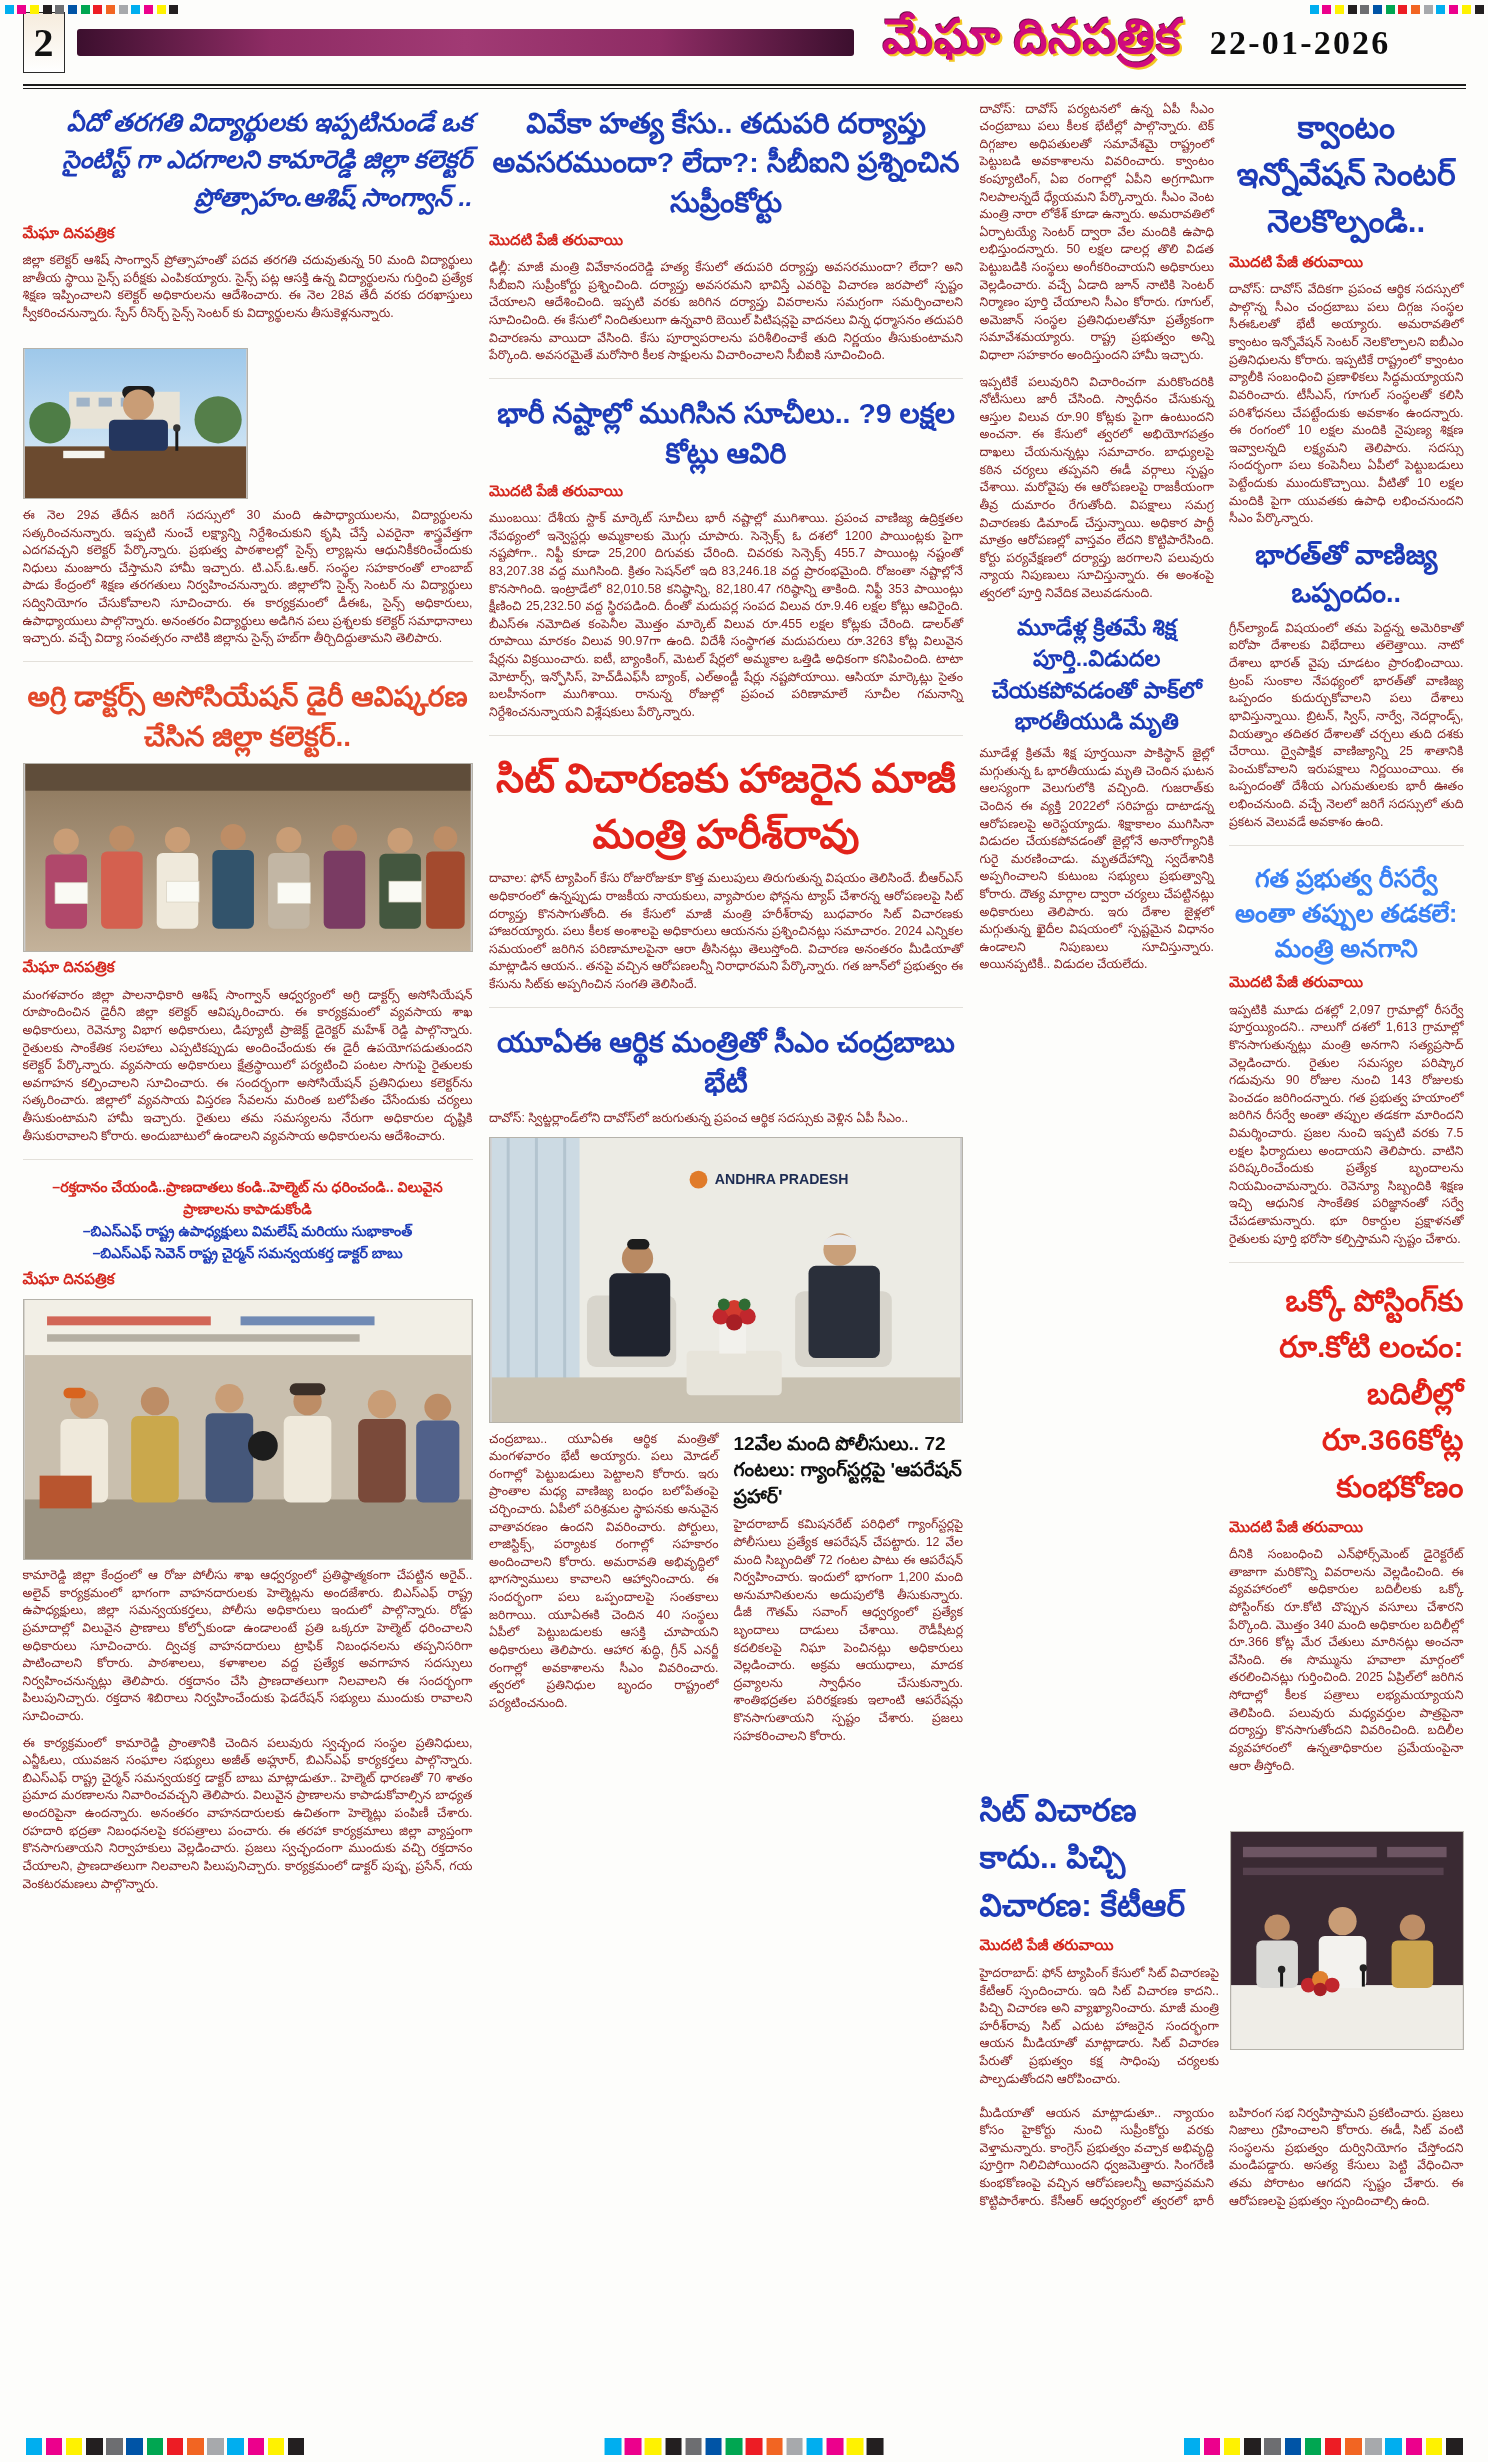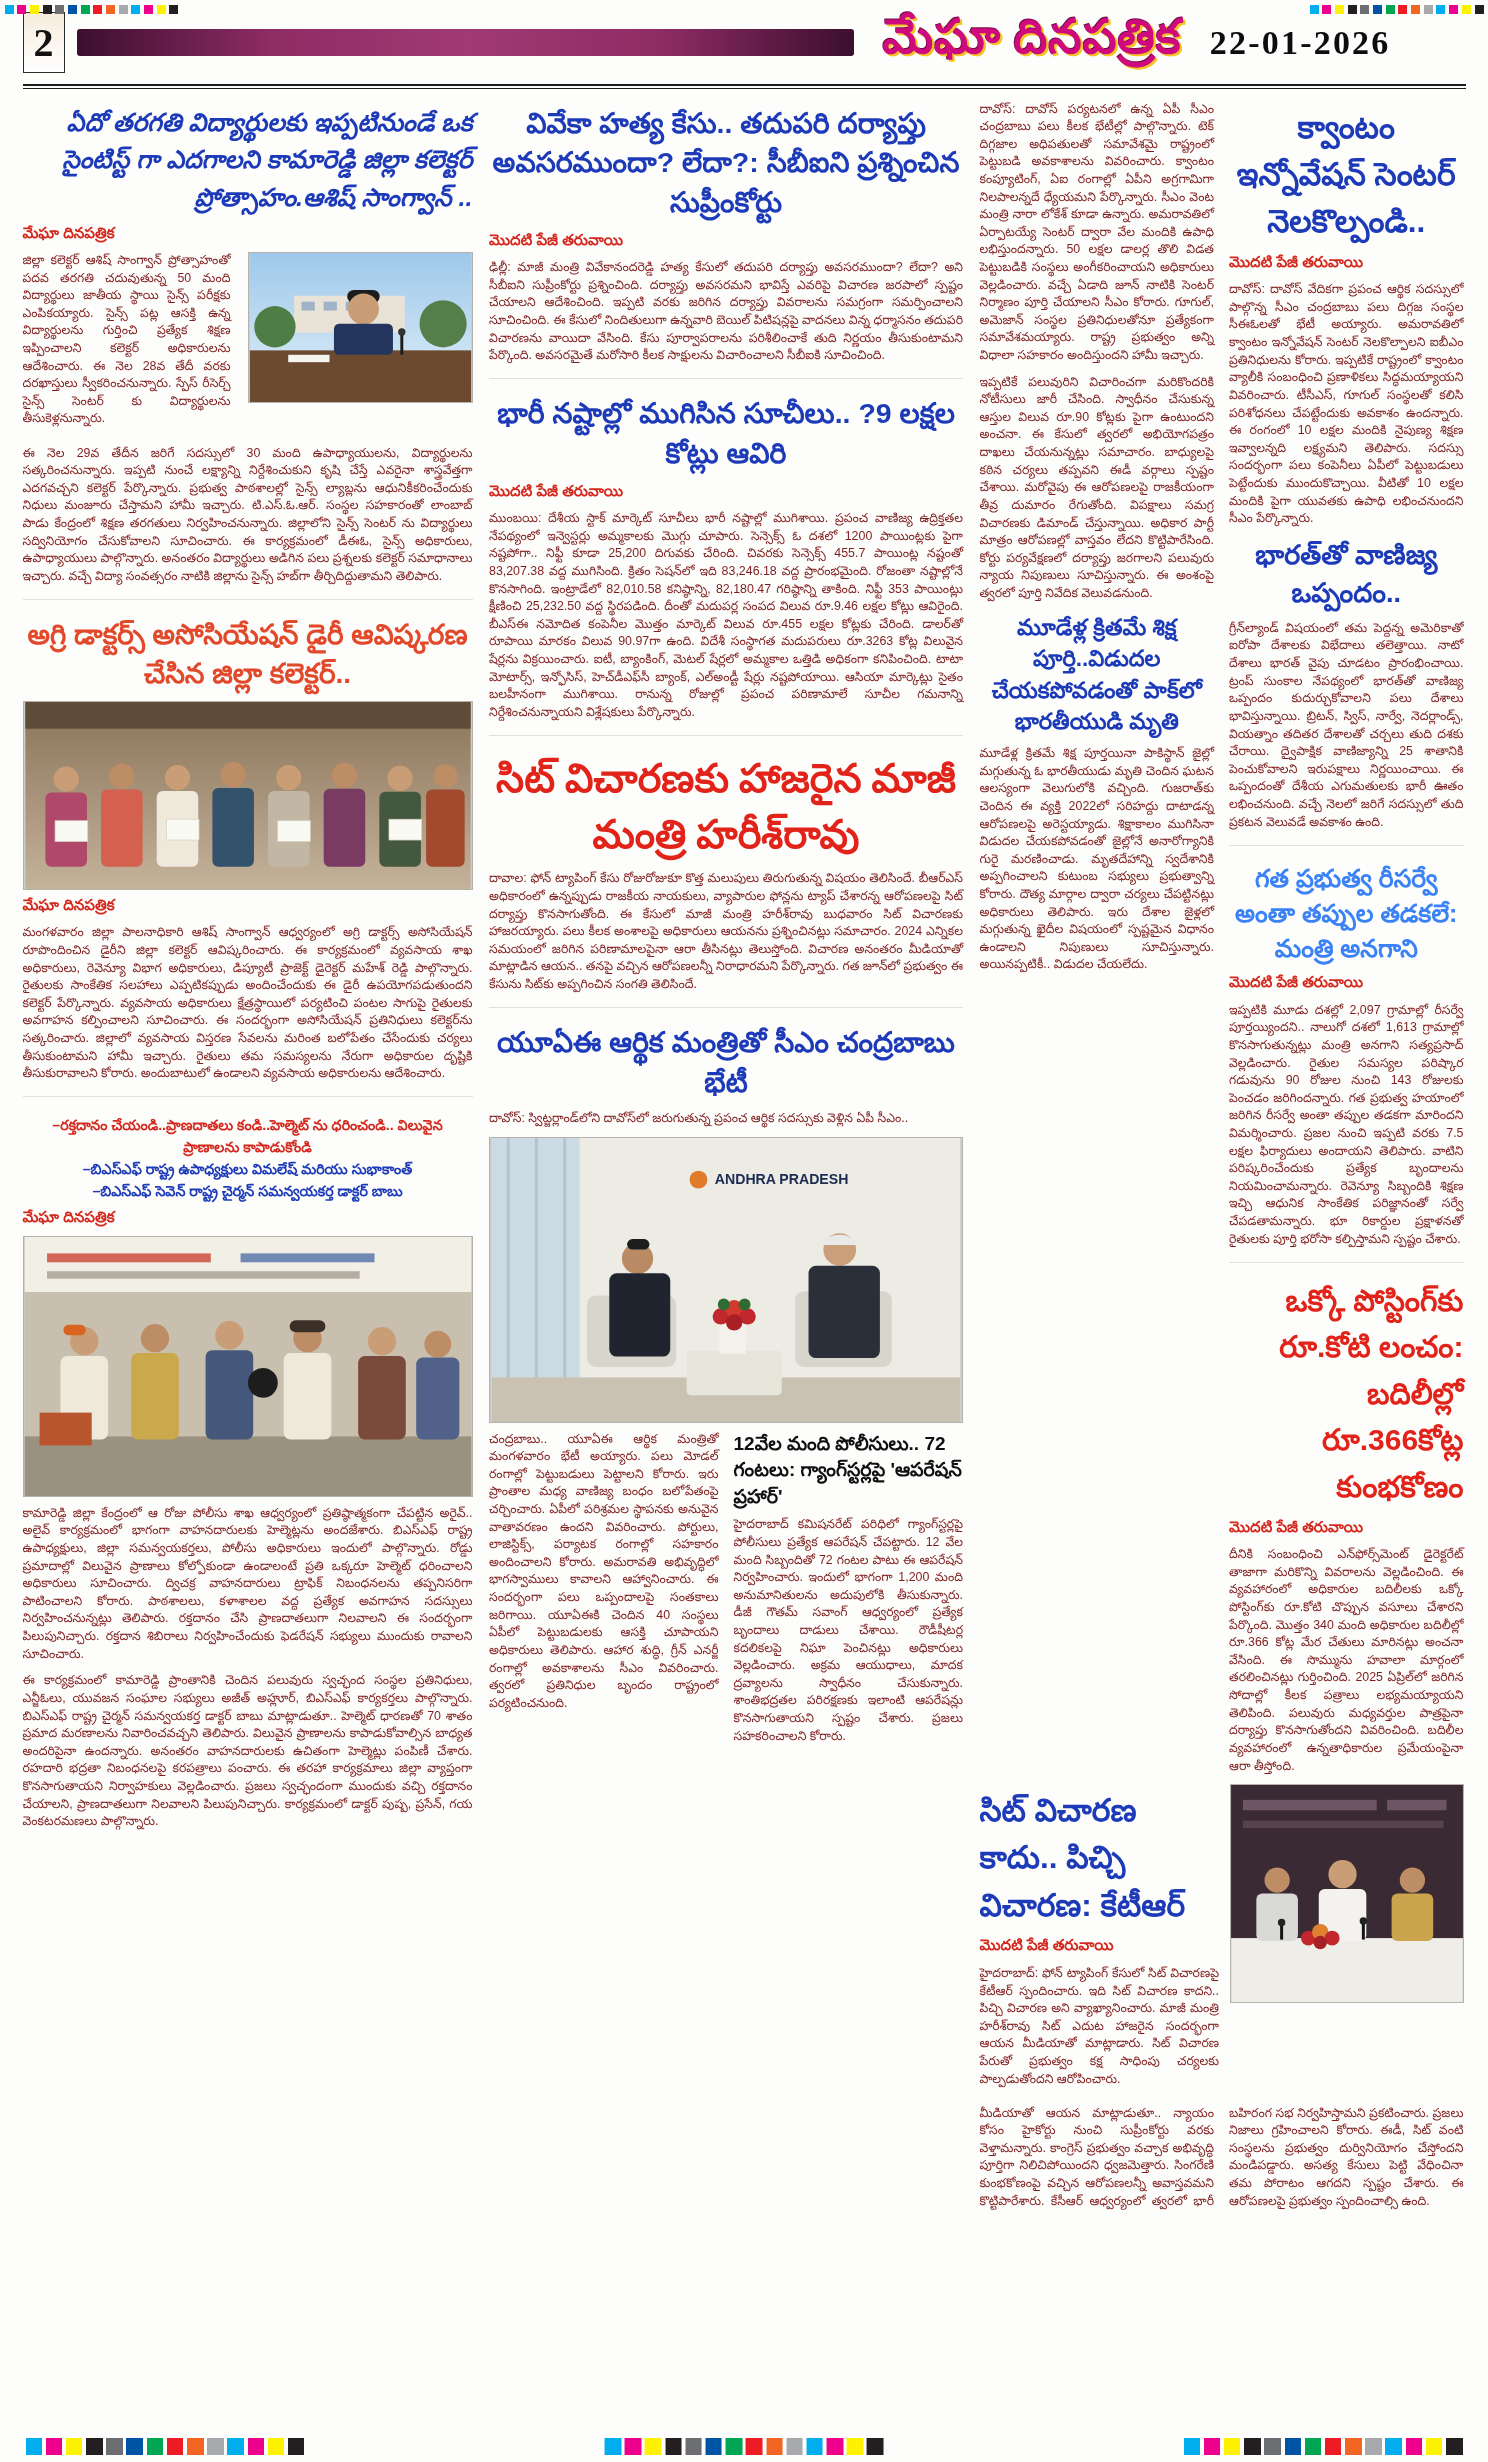--- a/index.html
+++ b/index.html
@@ -52,25 +52,25 @@
   .hl-bribe { font-size:30px; line-height:1.55;text-align:right; }
   .hl-pak   { font-size:22.5px; }
   .hl-ktr   { font-size:31.5px; line-height:1.5; text-align:left; }
   .subhead  { font-size:19px; font-weight:700; color:#101010; margin:7.5px 0 6px 0; line-height:1.4; }
   .byline { color:#d5281e; font-weight:700; font-size:15px; margin:6px 0 7.5px 0; }
   .body { font-size:12.4px; line-height:1.42; text-align:justify; margin:0 0 9px 0; color:#7f1d1d; }
   .bullets { text-align:center; font-weight:700; font-size:14.2px; line-height:1.55; margin:4.5px 0 6px 0; }
   .bullet-red  { color:#d5281e; display:block; }
   .bullet-blue { color:#1d3bb8; display:block; }
   
-  .lead-row { display:flex; gap:17px; margin-bottom:7.5px; }
+  .lead-row { display:flex; gap:17px; margin-bottom:7.5px;flex-direction:column; }
   .lead-row .lead-text { flex:1; }
   .twocol { column-count:2; column-gap:15px; }
   .right-grid { display:grid; grid-template-columns:1fr 1fr; column-gap:15px; }
-  .ktr-top { display:flex; gap:10.5px; margin-bottom:7.5px; }
+  .ktr-top { display:flex; gap:10.5px; margin-bottom:7.5px;align-items:center; }
   .ktr-left { flex:1; }
   
   svg.photo { display:block; background:#ccc; border:0.7px solid #b5b2aa; }
   .photo-collector { width:225px; height:151px; flex:none; }
   .photo-diary { width:100%; height:189px; margin:4.5px 0 6px 0; }
   .photo-helmet { width:100%; height:261px; margin:4.5px 0 7.5px 0; }
   .photo-uae { width:100%; height:286px; margin:4.5px 0 7.5px 0; }
   .photo-ktr { width:234px; height:219px; flex:none; }
   
   .marks { position:absolute; display:flex; gap:3.7px; }

